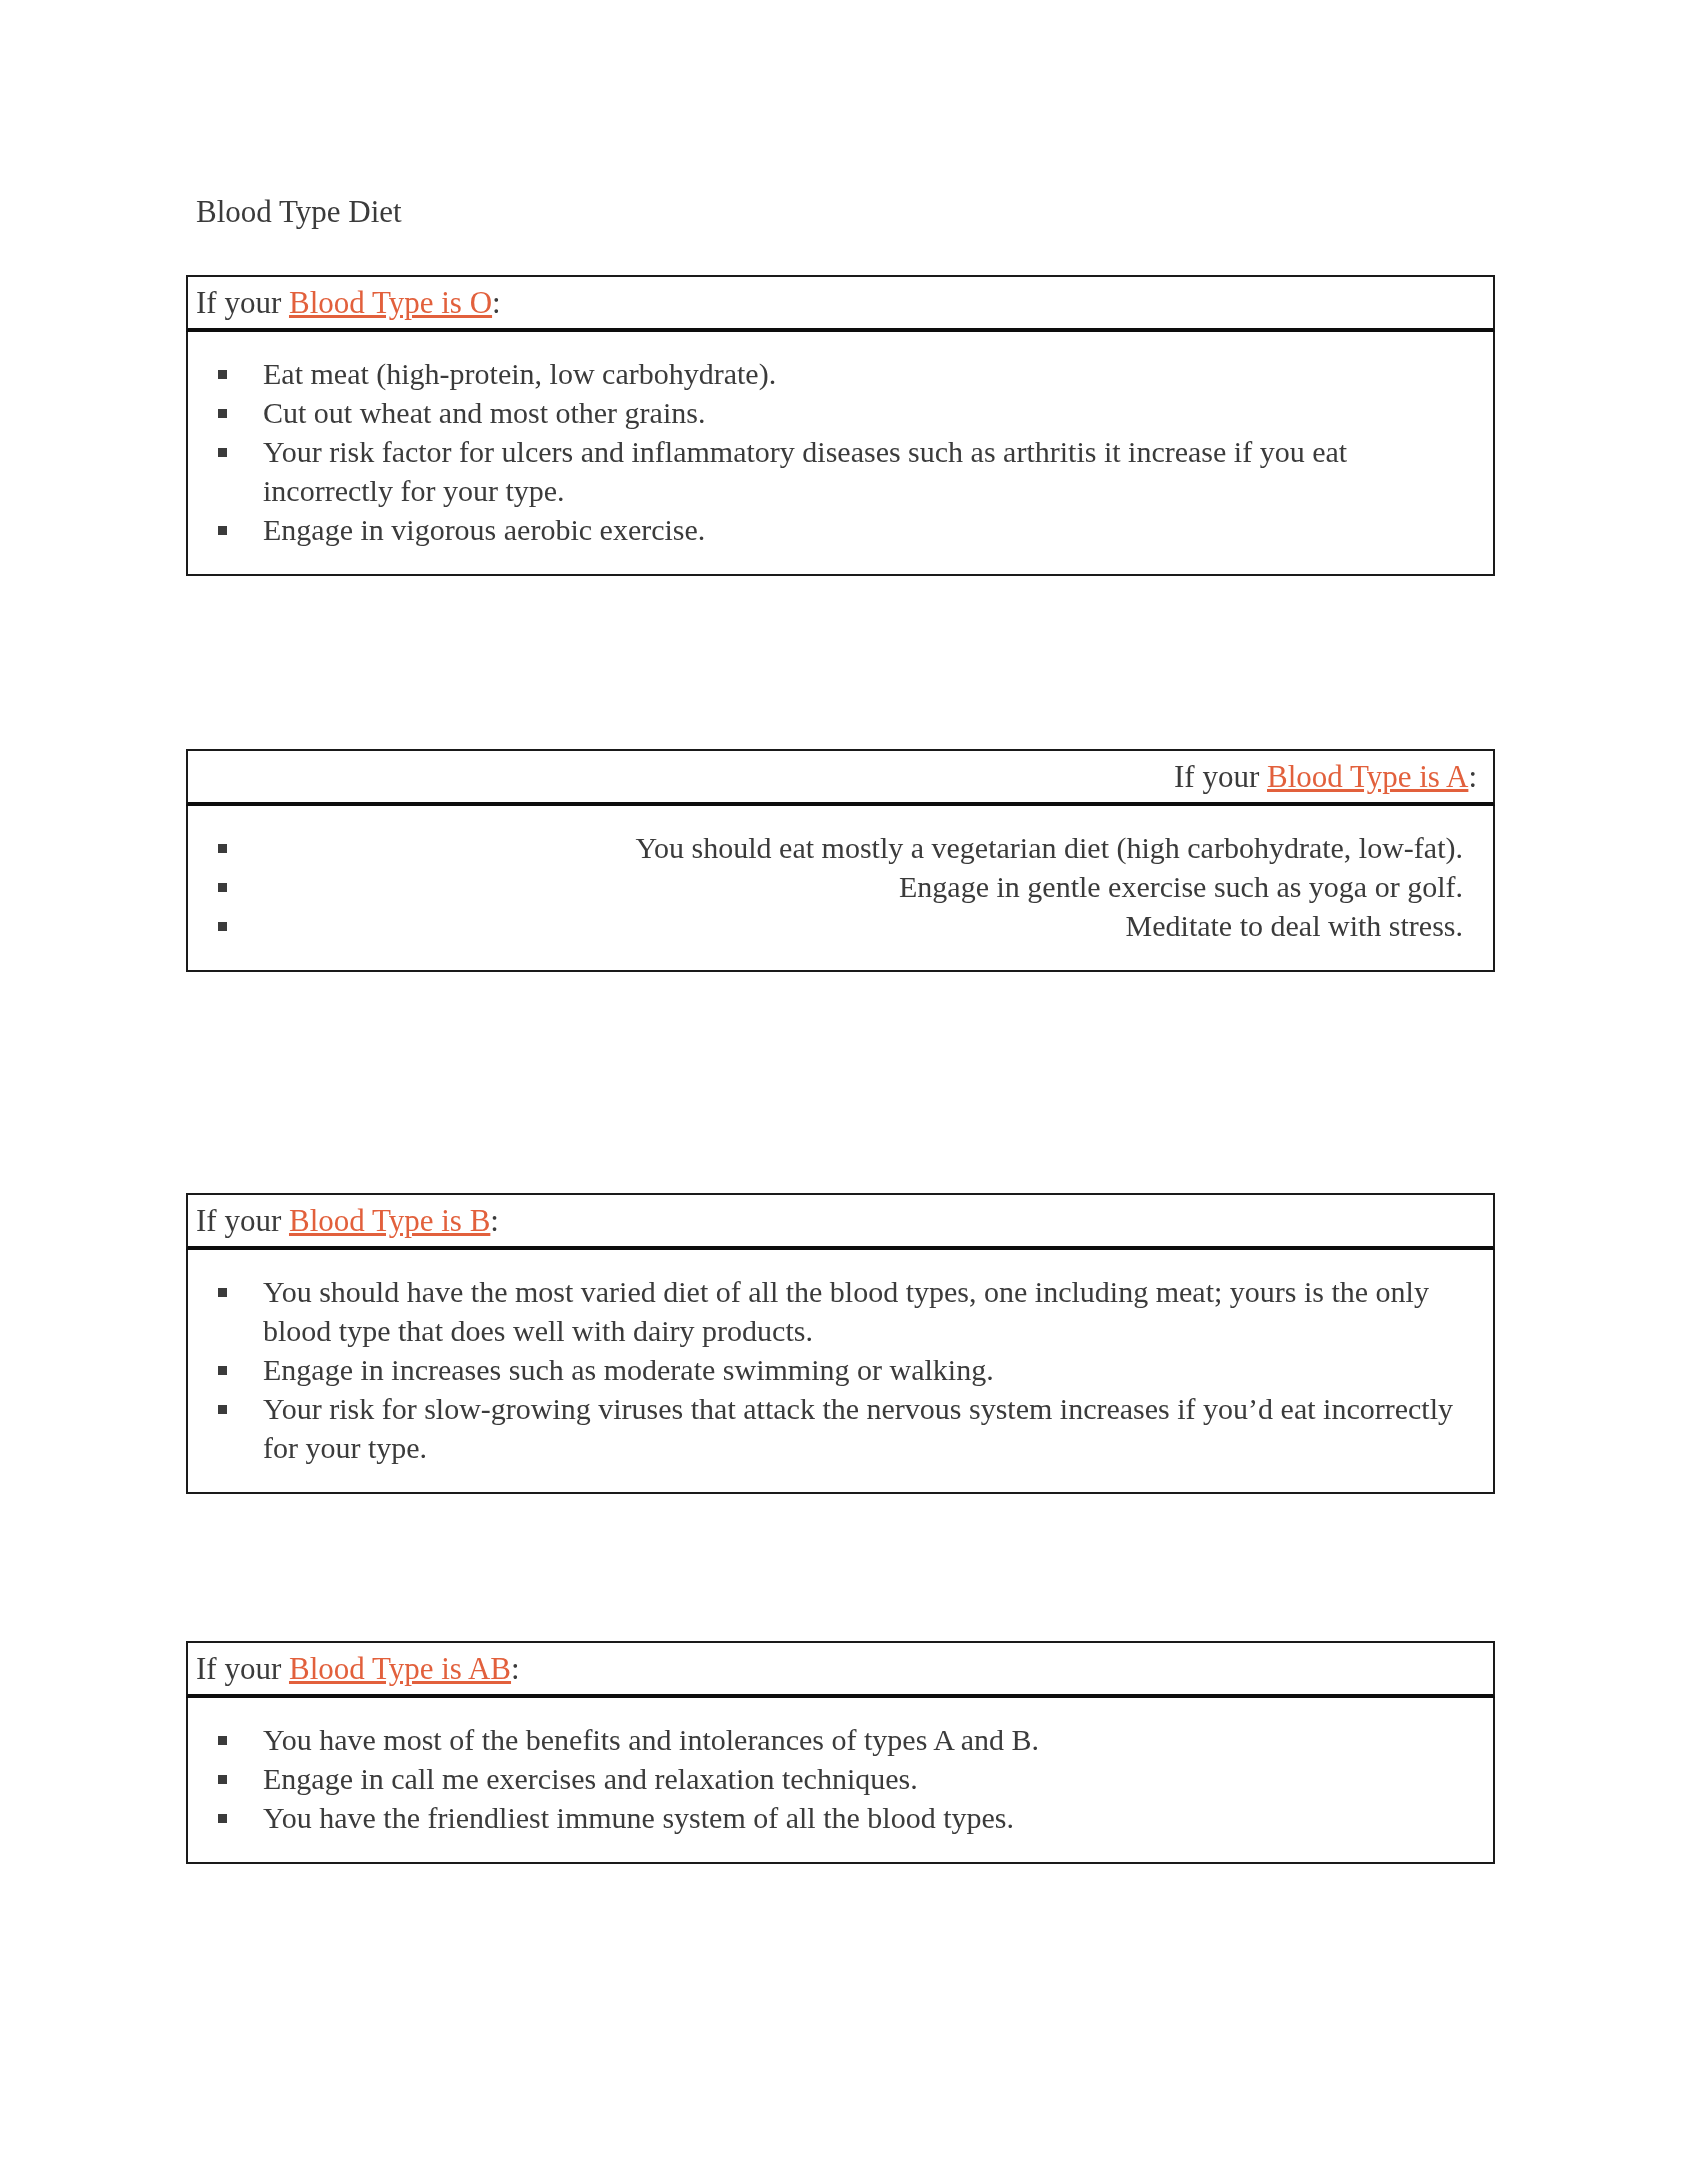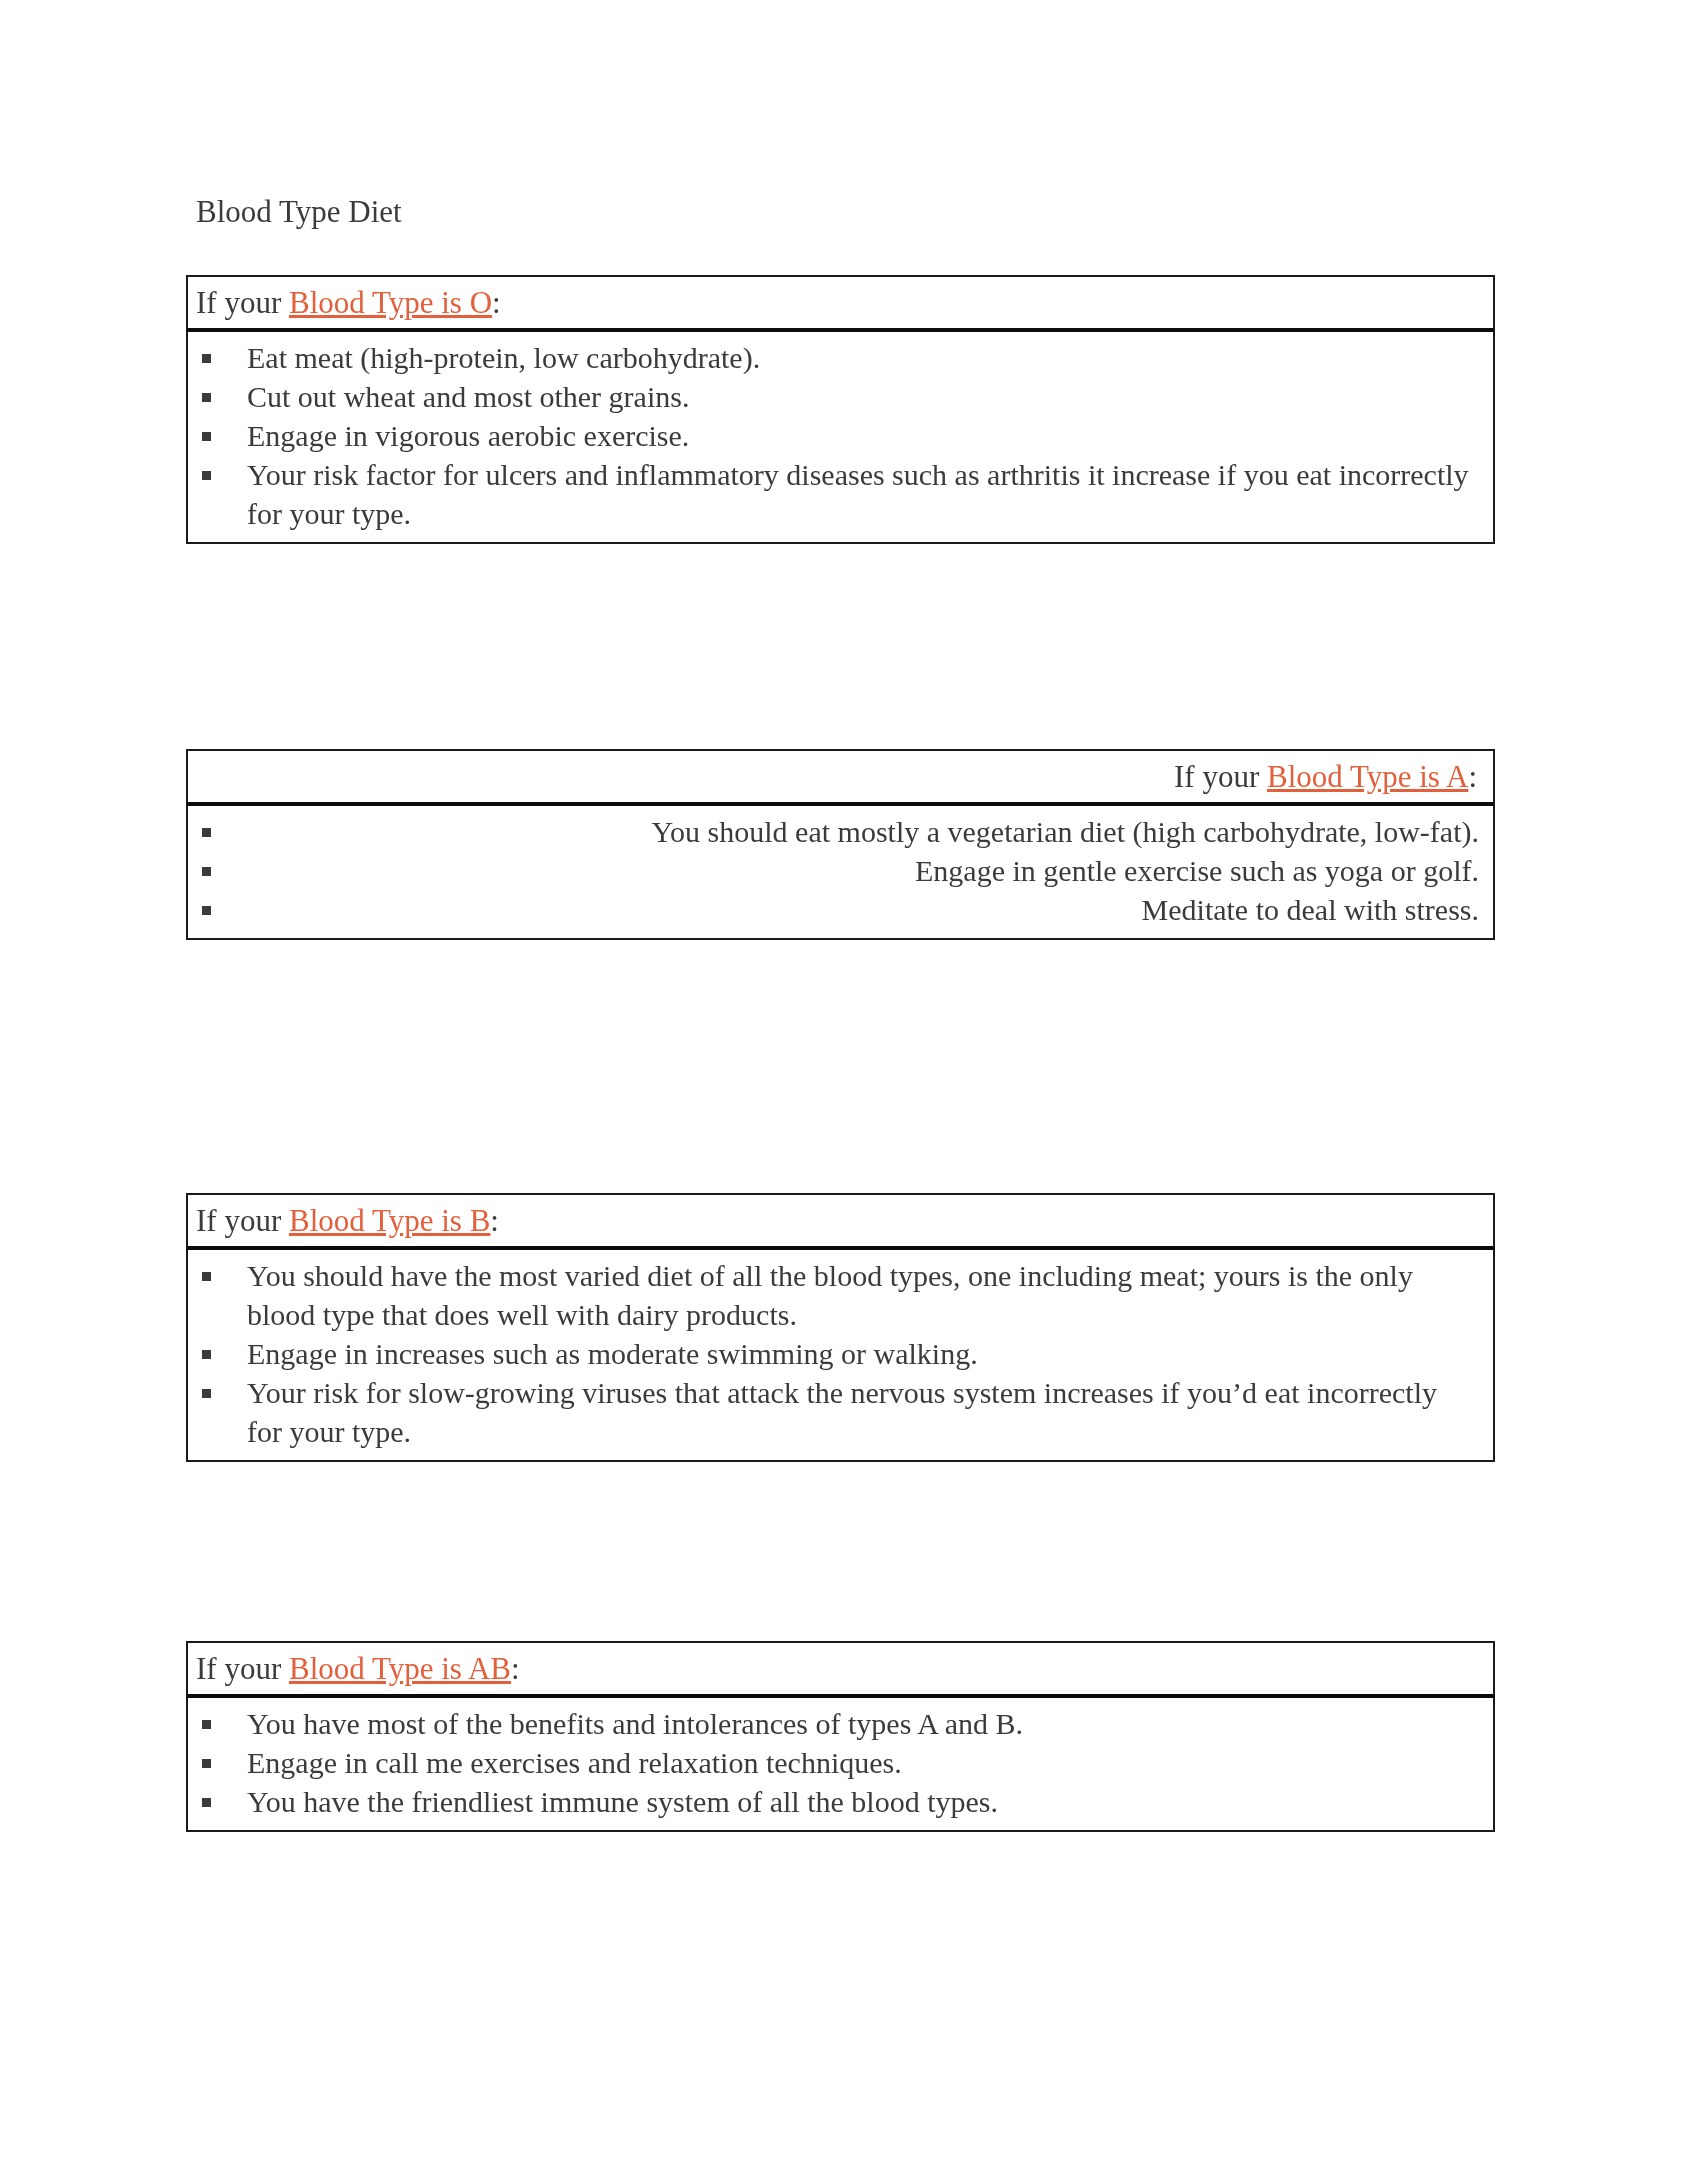--- a/index.html
+++ b/index.html
@@ -79,21 +79,21 @@
     box-sizing: border-box;
     border-left: 2px solid #1a1a1a;
     border-right: 2px solid #1a1a1a;
     border-bottom: 2px solid #1a1a1a;
     background: #ffffff;
     padding: 6px 14px 9px 0;
   }
 
   ul.bt-list {
     list-style: none;
-    margin: 0;
+    margin: 16px;
     padding: 0;
   }
 
   ul.bt-list li {
     position: relative;
     margin: 0;
     padding: 0 0 0 59px;
     font-size: 30px;
     line-height: 39px;
     color: #3b3b3b;
@@ -124,22 +124,22 @@
     <h1 class="page-title">Blood Type Diet</h1>
 
     <div class="bt-table" id="table-o">
       <div class="bt-header">
         <span class="plain">If your </span><span class="bt-link">Blood Type is O</span><span class="plain">:</span>
       </div>
       <div class="bt-body">
         <ul class="bt-list">
           <li><span class="sq-bullet"></span><span>Eat meat (high-protein, low carbohydrate).</span></li>
           <li><span class="sq-bullet"></span><span>Cut out wheat and most other grains.</span></li>
+          <li><span class="sq-bullet"></span><span>Your risk factor for ulcers and inflammatory diseases such as arthritis it increase if you eat incorrectly for your type.</span></li>
           <li><span class="sq-bullet"></span><span>Engage in vigorous aerobic exercise.</span></li>
-          <li><span class="sq-bullet"></span><span>Your risk factor for ulcers and inflammatory diseases such as arthritis it increase if you eat incorrectly for your type.</span></li>
         </ul>
       </div>
     </div>
 
     <div class="bt-table" id="table-a">
       <div class="bt-header">
         <span class="plain">If your </span><span class="bt-link">Blood Type is A</span><span class="plain">:</span>
       </div>
       <div class="bt-body">
         <ul class="bt-list">

